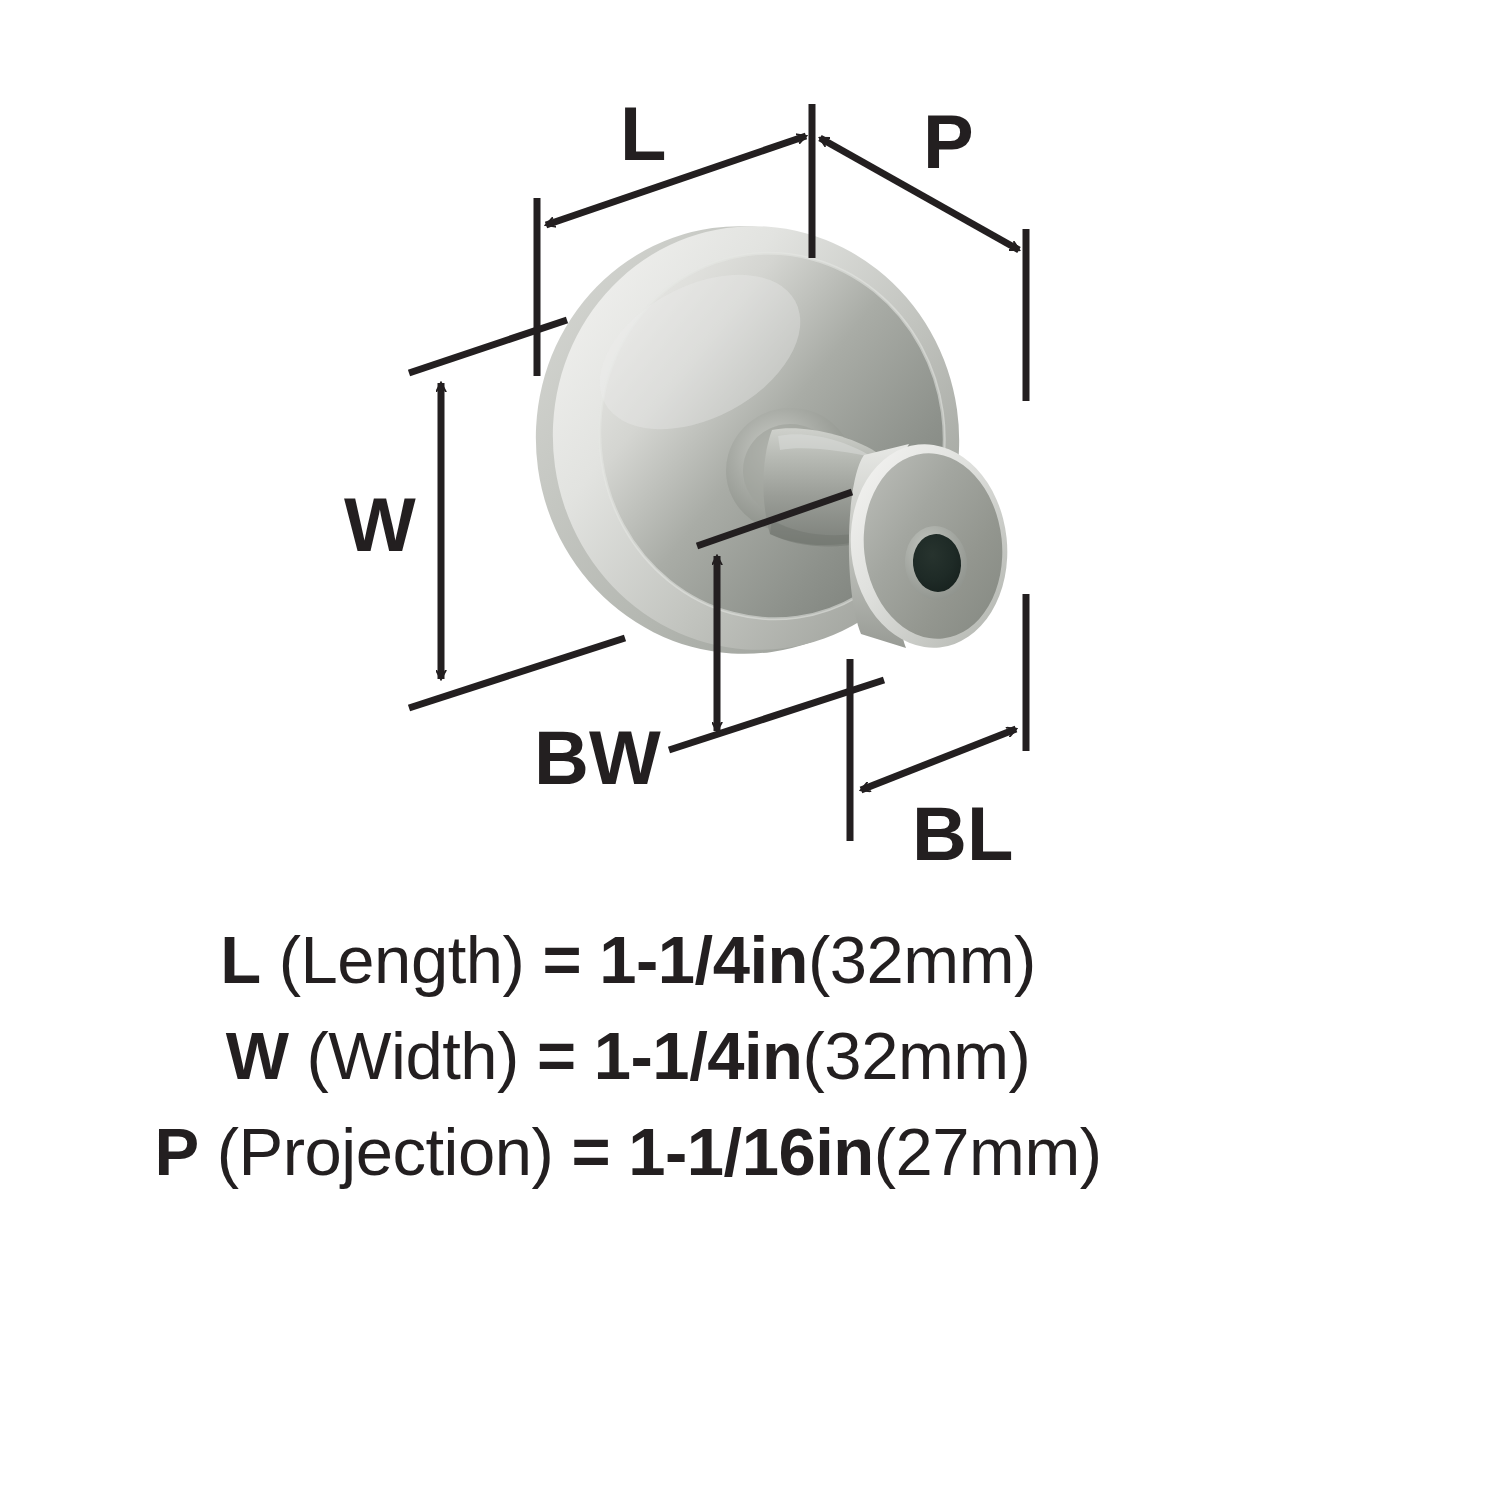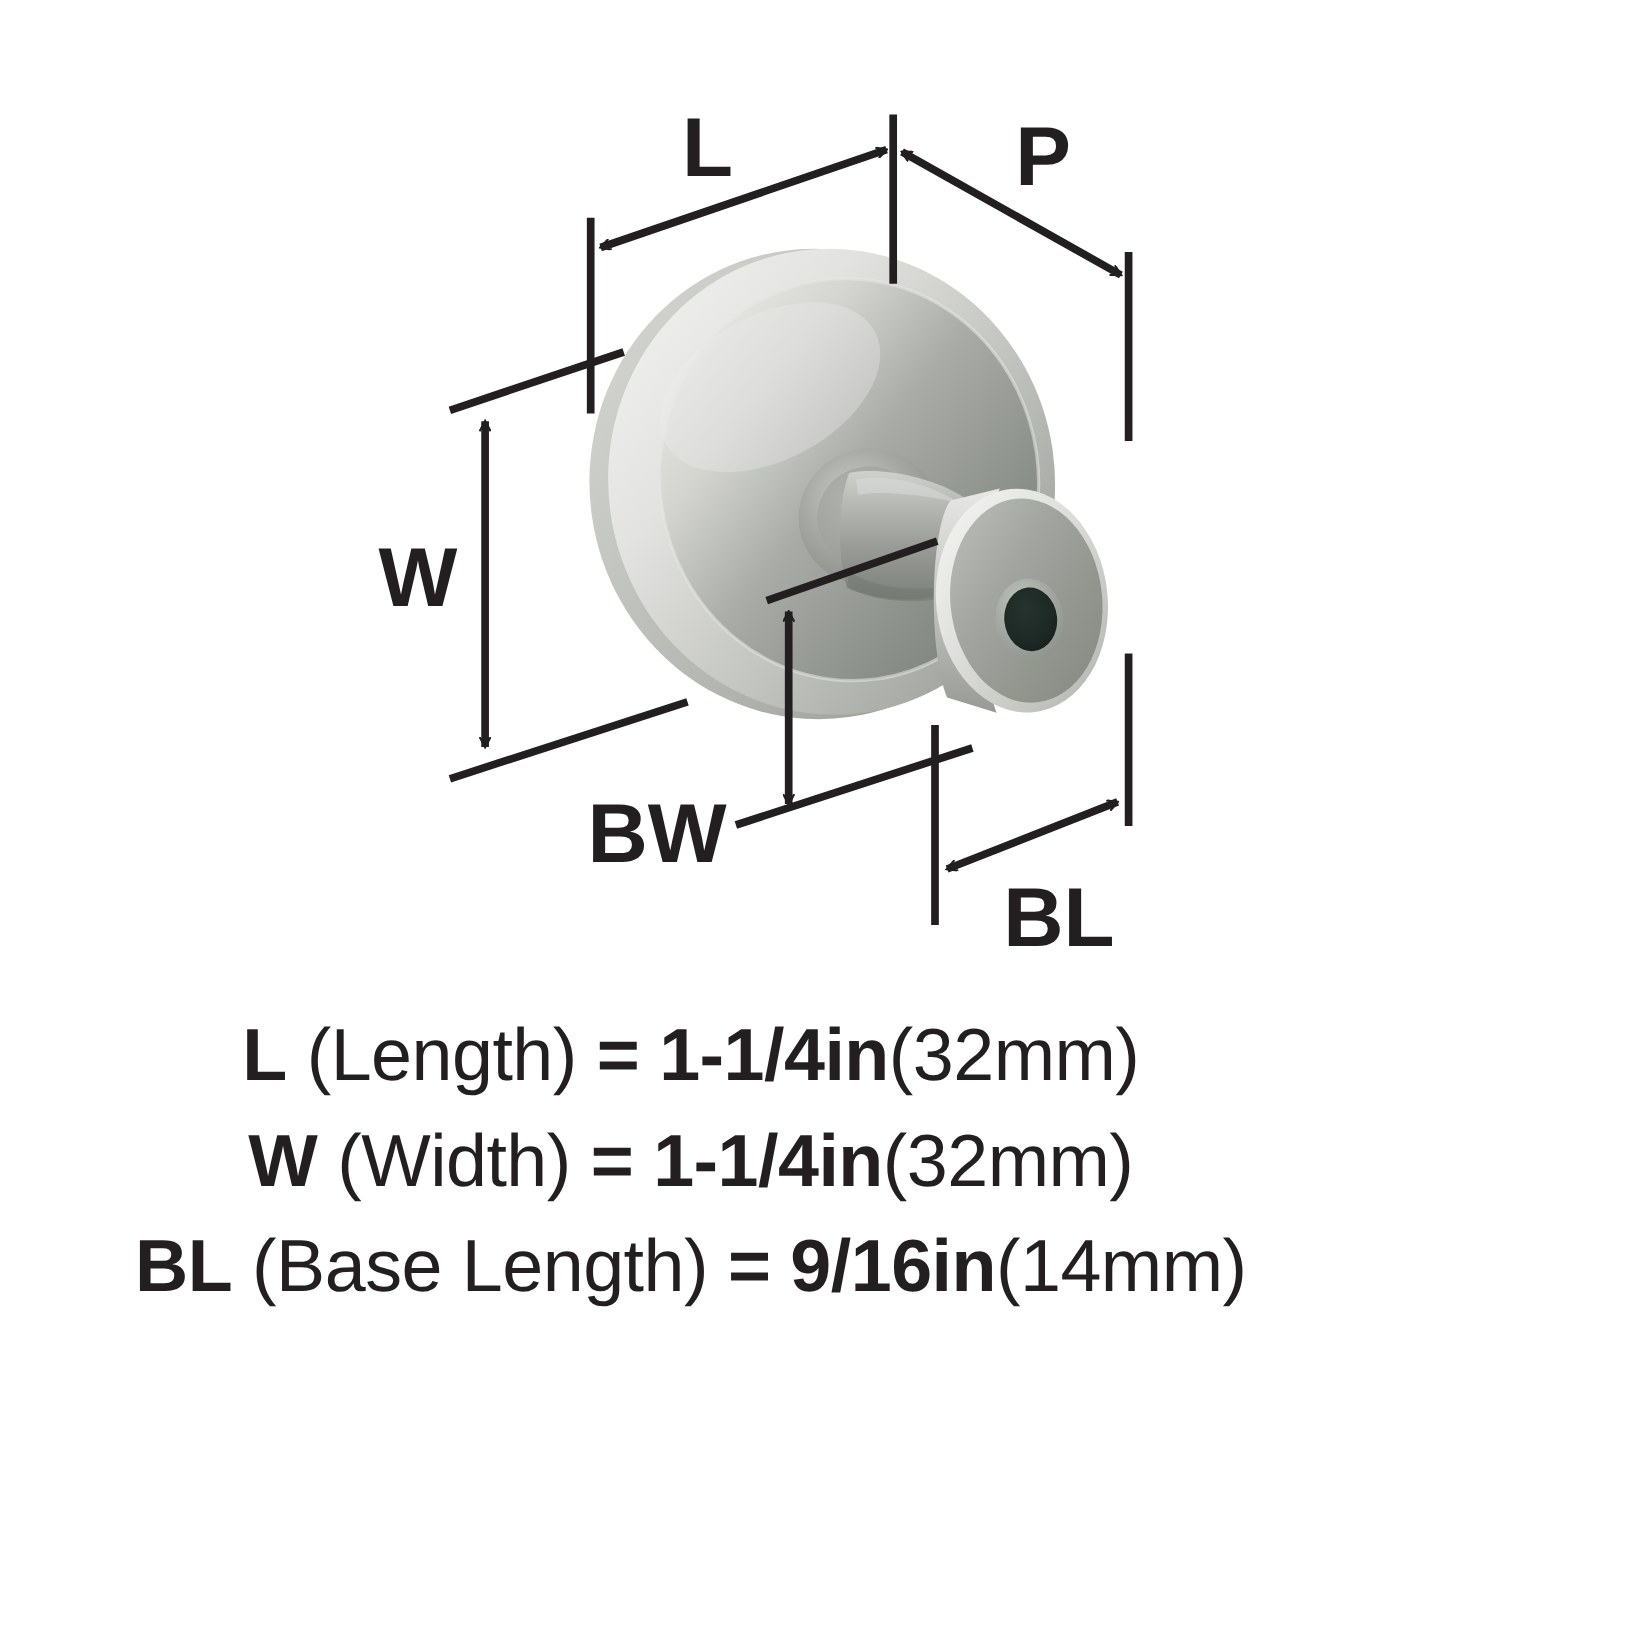--- a/index.html
+++ b/index.html
@@ -229,20 +229,20 @@
   <div id="legend">
 
     <div class="legend-row">
       <span class="sym">L</span><span>&nbsp;</span><span class="desc">(Length)</span><span>&nbsp;</span><span class="eqv">=</span><span>&nbsp;</span><span class="eqv">1-1/4in</span><span class="mm">(32mm)</span>
     </div>
 
     <div class="legend-row">
       <span class="sym">W</span><span>&nbsp;</span><span class="desc">(Width)</span><span>&nbsp;</span><span class="eqv">=</span><span>&nbsp;</span><span class="eqv">1-1/4in</span><span class="mm">(32mm)</span>
     </div>
 
-
     <div class="legend-row">
-      <span class="sym">BL</span><span>&nbsp;</span><span class="desc">(Base Length)</span><span>&nbsp;</span><span class="eqv">=</span><span>&nbsp;</span><span class="eqv">9/16in</span><span class="mm">(14mm)</span>
+      <span class="sym">P</span><span>&nbsp;</span><span class="desc">(Projection)</span><span>&nbsp;</span><span class="eqv">=</span><span>&nbsp;</span><span class="eqv">1-1/16in</span><span class="mm">(27mm)</span>
     </div>
+
 
 
   </div>
 </div>
 
 </body></html>

